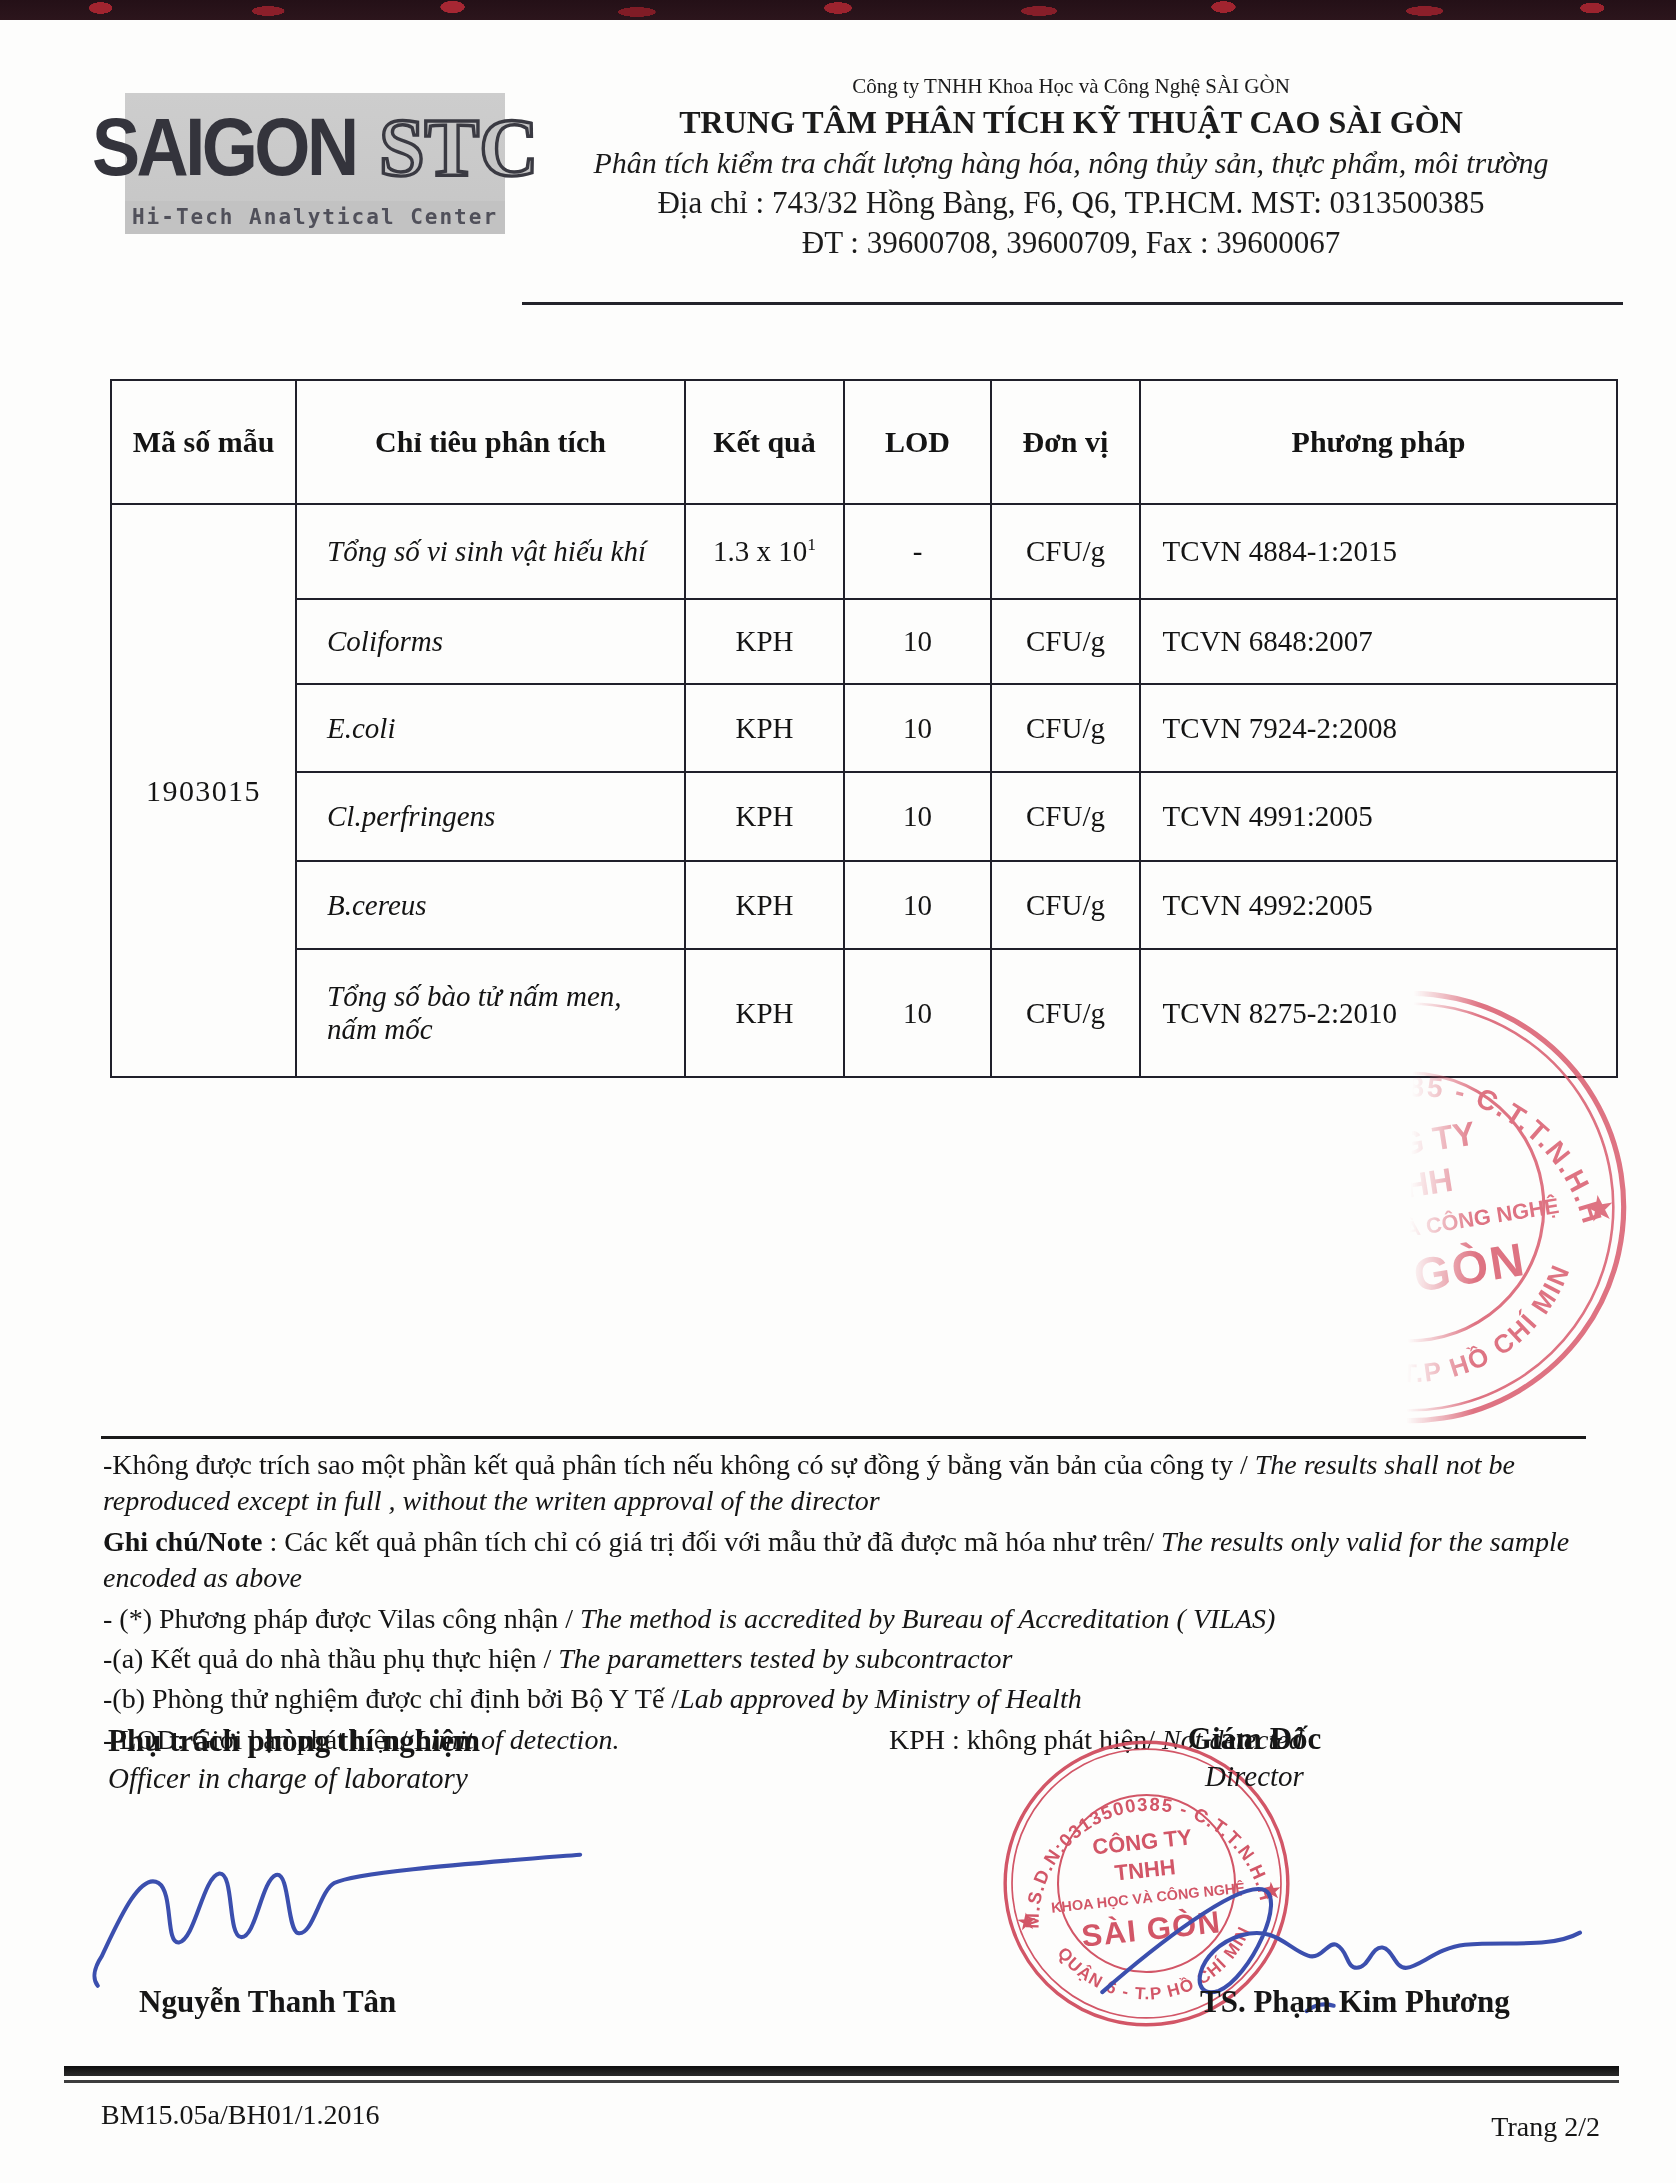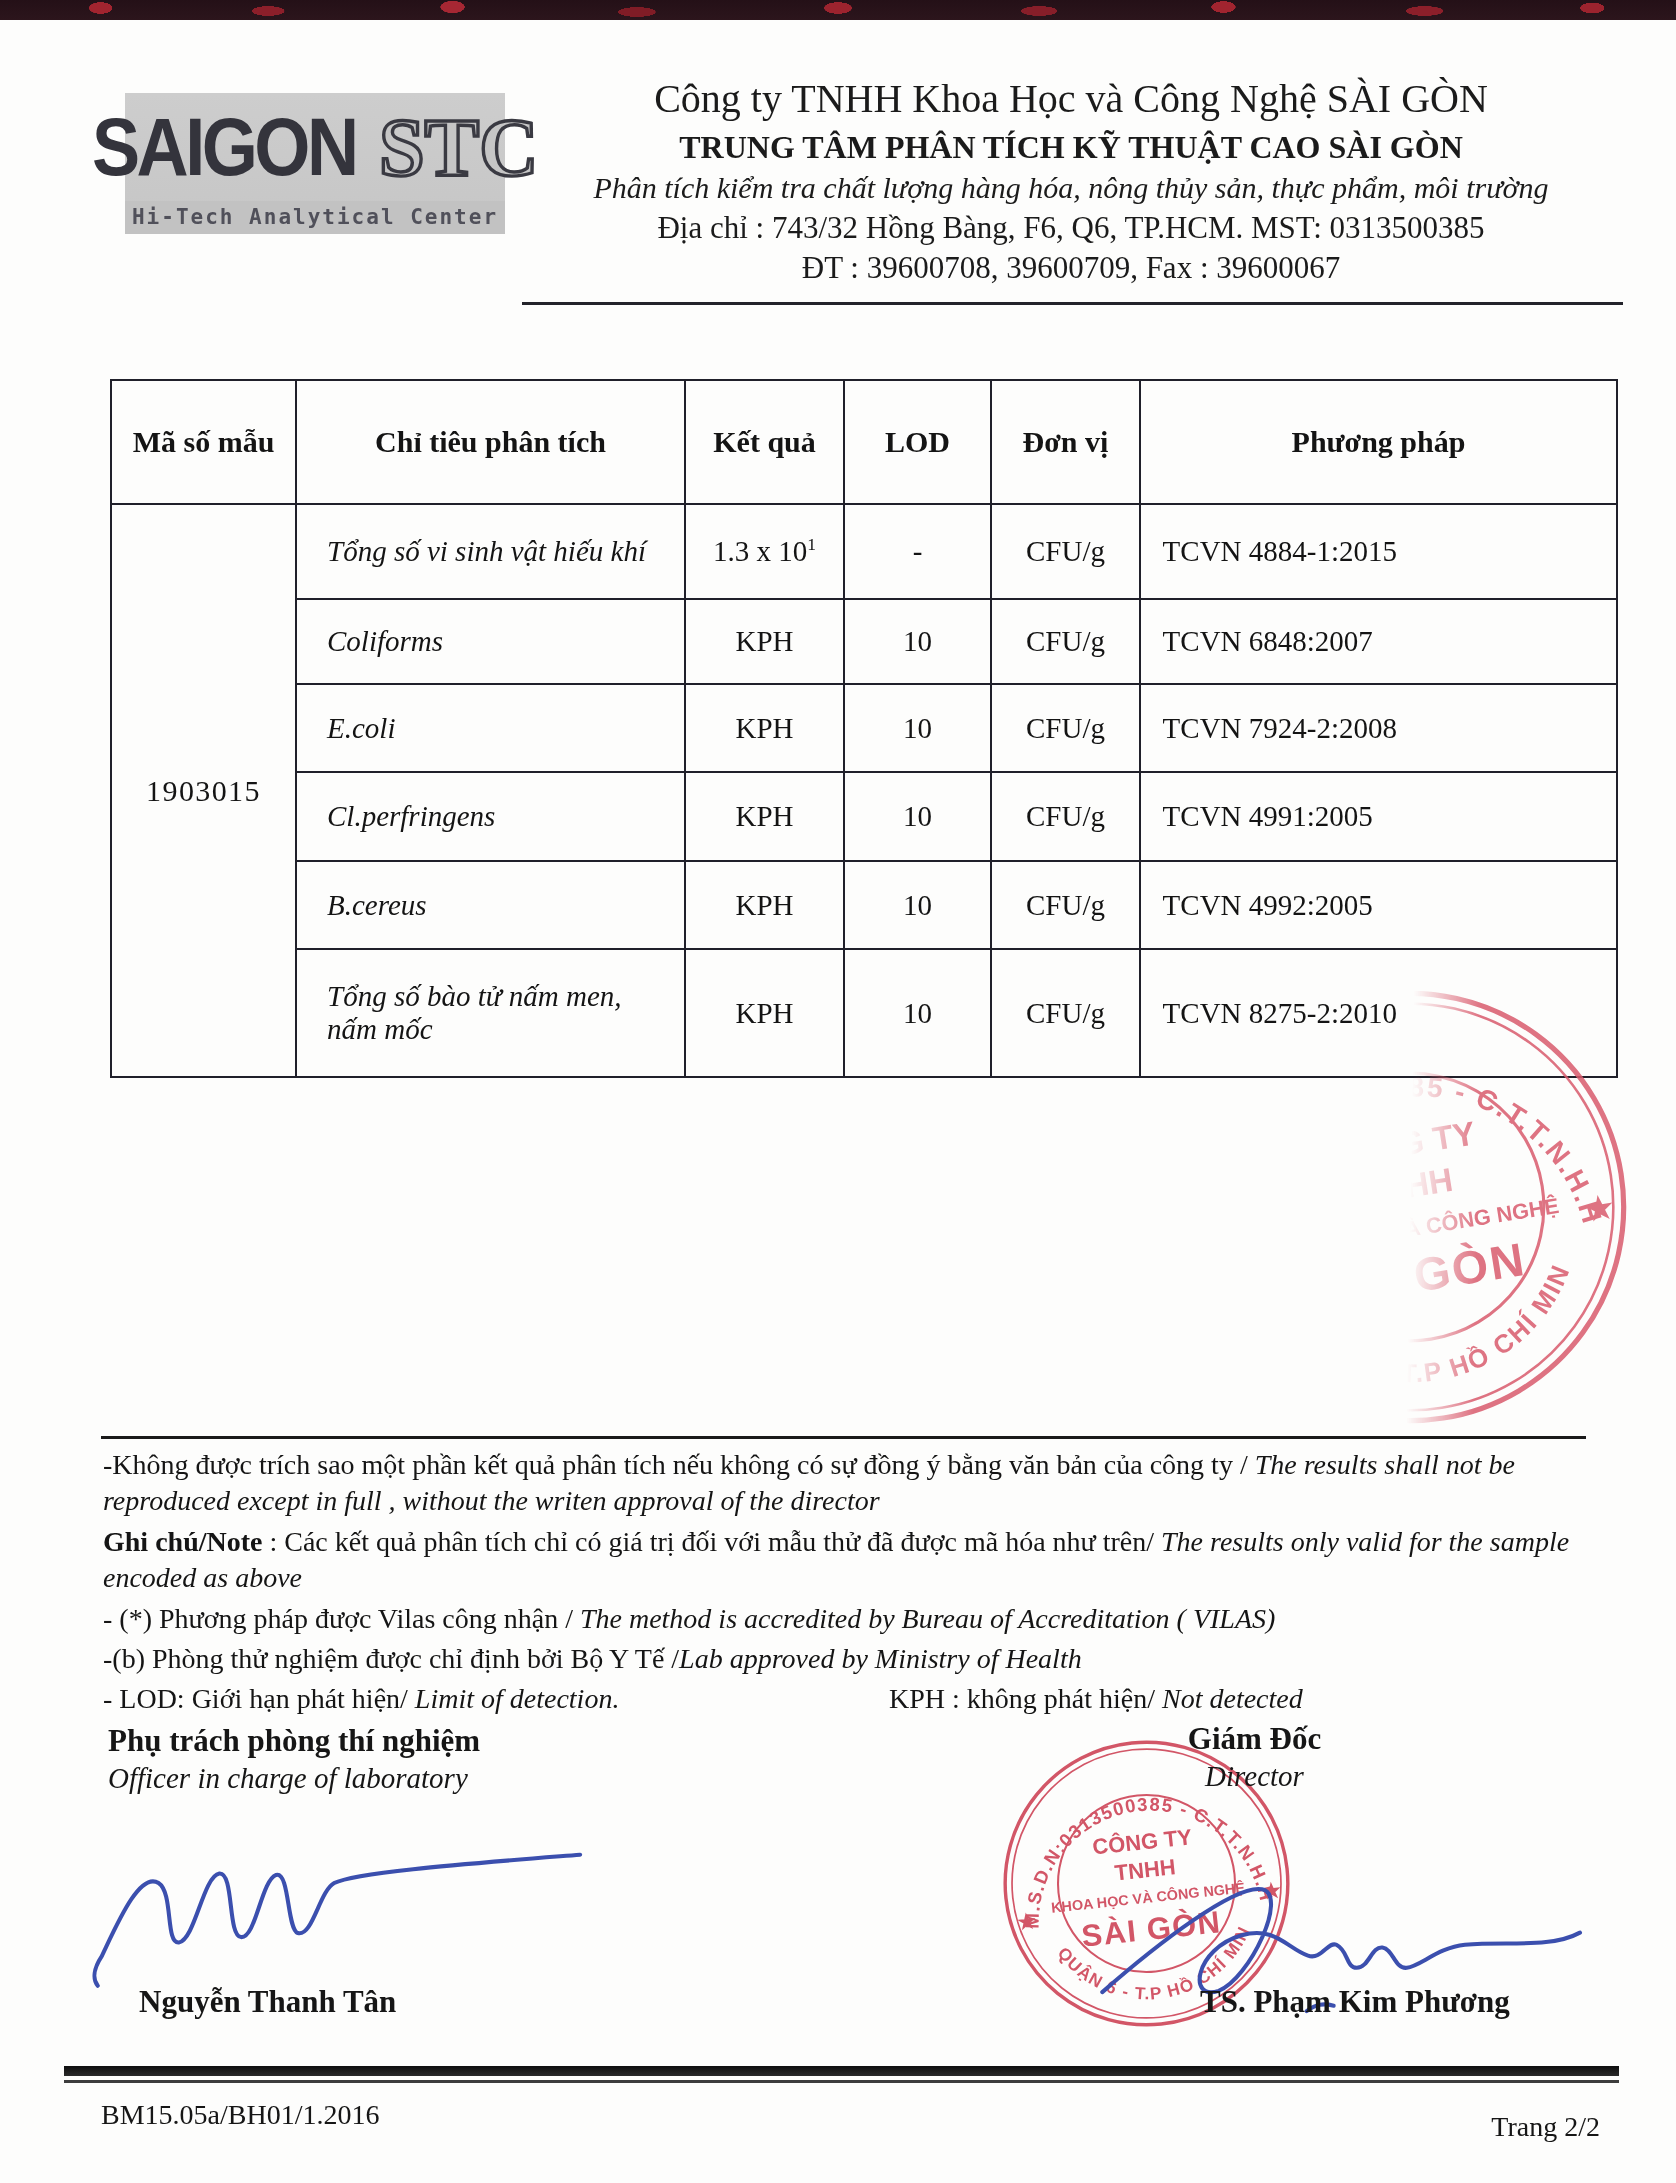--- a/index.html
+++ b/index.html
@@ -39,21 +39,21 @@
     color:#c6c6c6;-webkit-text-stroke:3.4px #3a3a42;display:inline-block;margin-left:-12px;
   }
   .logo-tagline{
     margin-top:12px;width:100%;text-align:center;
     font-family:"DejaVu Sans Mono",monospace;font-size:21px;font-weight:bold;
     color:#50505a;letter-spacing:2px;background:#c2c2c2;padding:4px 0 5.4px;
   }
 
   
   .header-block{position:absolute;left:510px;top:73px;width:1122px;text-align:center;color:#1b1b1b;}
-  .hl1{font-size:40px;line-height:1.32;}
+  .hl1{font-size:21px;line-height:1.32;}
   .hl2{font-size:32px;font-weight:bold;line-height:1.32;}
   .hl3{font-size:30px;font-style:italic;line-height:1.32;}
   .hl4{font-size:31px;line-height:1.30;}
   .hl5{font-size:31px;line-height:1.30;}
   .header-rule{position:absolute;left:522px;top:302px;width:1101px;height:2.7px;background:#23232a;}
 
   
   .report-table{
     position:absolute;left:110px;top:379px;width:1505px;
     border-collapse:collapse;table-layout:fixed;font-size:29px;color:#141414;
@@ -212,20 +212,21 @@
         <text x="215" y="297" font-size="45" text-anchor="middle" letter-spacing="2">SÀI GÒN</text>
       </g>
     </svg>
   </div>
 
   <div class="notes-topline"></div>
   <div class="notes">
       <p class="note-line"><span>  -Không được trích sao một phần kết quả phân tích nếu không có sự đồng ý bằng văn bản của công ty / </span><span class="ni">The results shall not be reproduced except in full , without the writen approval of the director</span></p>
       <p class="note-line"><span class="nb">Ghi chú/Note</span><span> : Các kết quả phân tích chỉ có giá trị đối với mẫu thử đã được mã hóa như trên/ </span><span class="ni">The results only valid for the sample encoded as above</span></p>
       <p class="note-line"><span>- (*) Phương pháp được Vilas công nhận / </span><span class="ni">The method is accredited by Bureau of Accreditation ( VILAS)</span></p>
+      <p class="note-line"><span> -(a) Kết quả do nhà thầu phụ thực hiện / </span><span class="ni">The parametters tested by subcontractor</span></p>
       <p class="note-line"><span>-(b) Phòng thử nghiệm được chỉ định bởi Bộ Y Tế  /</span><span class="ni">Lab approved by Ministry of Health</span></p>
       <p class="note-line"><span>- LOD: Giới hạn phát hiện/ </span><span class="ni">Limit of detection.</span><span class="note-kph"><span>KPH : không phát hiện/ </span><span class="ni">Not detected</span></span></p>
     </div>
 
   <div class="sig-left-block">
     <div class="sig-title">Phụ trách phòng thí nghiệm</div>
     <div class="sig-sub">Officer in charge of laboratory</div>
   </div>
   <div class="sig-right-block">
     <div class="sig-title">Giám Đốc</div>

